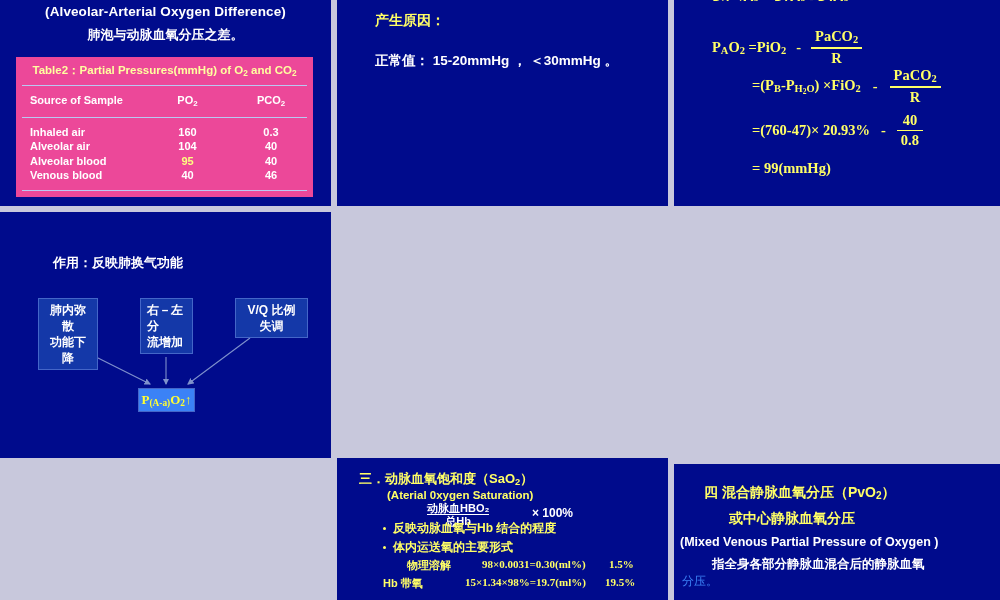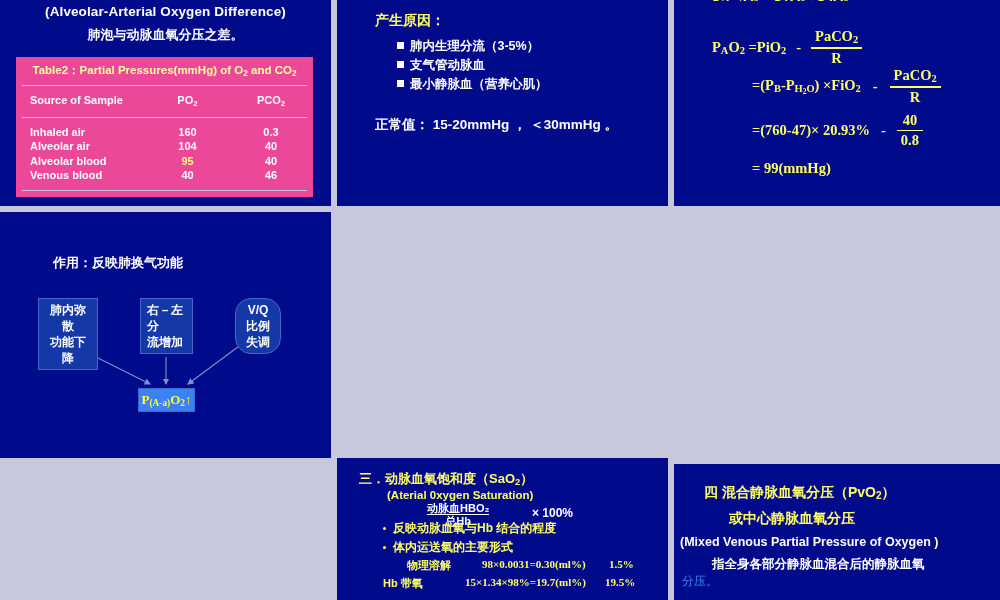--- a/index.html
+++ b/index.html
@@ -90,21 +90,21 @@
   
   .s4 { position:relative; }
   .s4-h { color:#ffffff; font-weight:bold; font-size:13px; position:absolute; left:53px; top:42px; }
   .fbox {
     position:absolute; background:#1438a8; color:#ffffff; font-weight:bold;
     font-size:12px; line-height:16px; padding:3px 6px; text-align:center;
     border:1px solid #4466c8;
   }
   .fb1 { left:38px;  top:86px;  width:60px; }
   .fb2 { left:140px; top:86px;  width:53px; text-align:left; }
-  .fb3 { left:235px; top:86px;  width:46px;border-radius:16px; }
+  .fb3 { left:235px; top:86px;  width:73px; }
   .fb-res {
     position:absolute; left:138px; top:176px; width:57px;
     background:#3b82f6; border:1px solid #4466c8;
     color:#ffff33; font-weight:bold; font-size:13px; text-align:center;
     padding:3px 2px; font-family:"Liberation Serif", serif;
   }
   .s4 svg { position:absolute; left:0; top:0; width:331px; height:246px; }
 
   
   .s5 { position:relative; }
@@ -180,34 +180,20 @@
           <div class="c-v1">40</div>
           <div class="c-v2">46</div>
         </div>
       </div>
       <div class="tbl-rule" style="margin-top:7px"></div>
     </div>
   </div>
 
   <div class="slide c1 r0 s2">
     <div class="s2-h">产生原因：</div>
-    <div class="s2-list">
-      <div class="s2-li">
-          <span class="sq"></span>
-          <span>肺内生理分流（3-5%）</span>
-        </div>
-      <div class="s2-li">
-          <span class="sq"></span>
-          <span>支气管动脉血</span>
-        </div>
-      <div class="s2-li">
-          <span class="sq"></span>
-          <span>最小静脉血（营养心肌）</span>
-        </div>
-    </div>
     <div class="s2-norm">正常值： 15-20mmHg ， ＜30mmHg 。</div>
   </div>
 
   <div class="slide c2 r0 s3">
     <div class="s3-cut">P<sub>(A-a)</sub>O<sub>2</sub> = P<sub>A</sub>O<sub>2</sub> - PaO<sub>2</sub></div>
     <div class="s3-l1">
       <span>P<sub>A</sub>O<sub>2</sub> =PiO<sub>2</sub></span>
       <span style="padding:0 6px">-</span>
       <span class="frac">
         <span class="num">PaCO<sub>2</sub></span>

